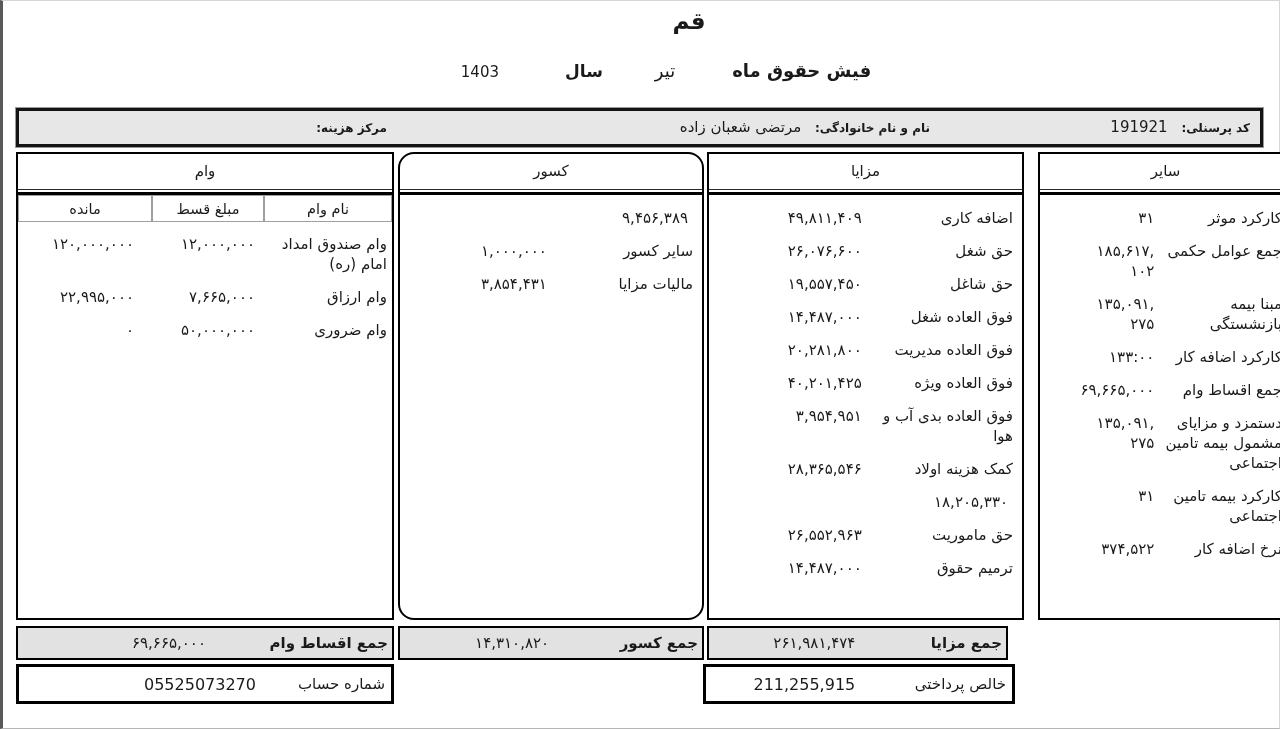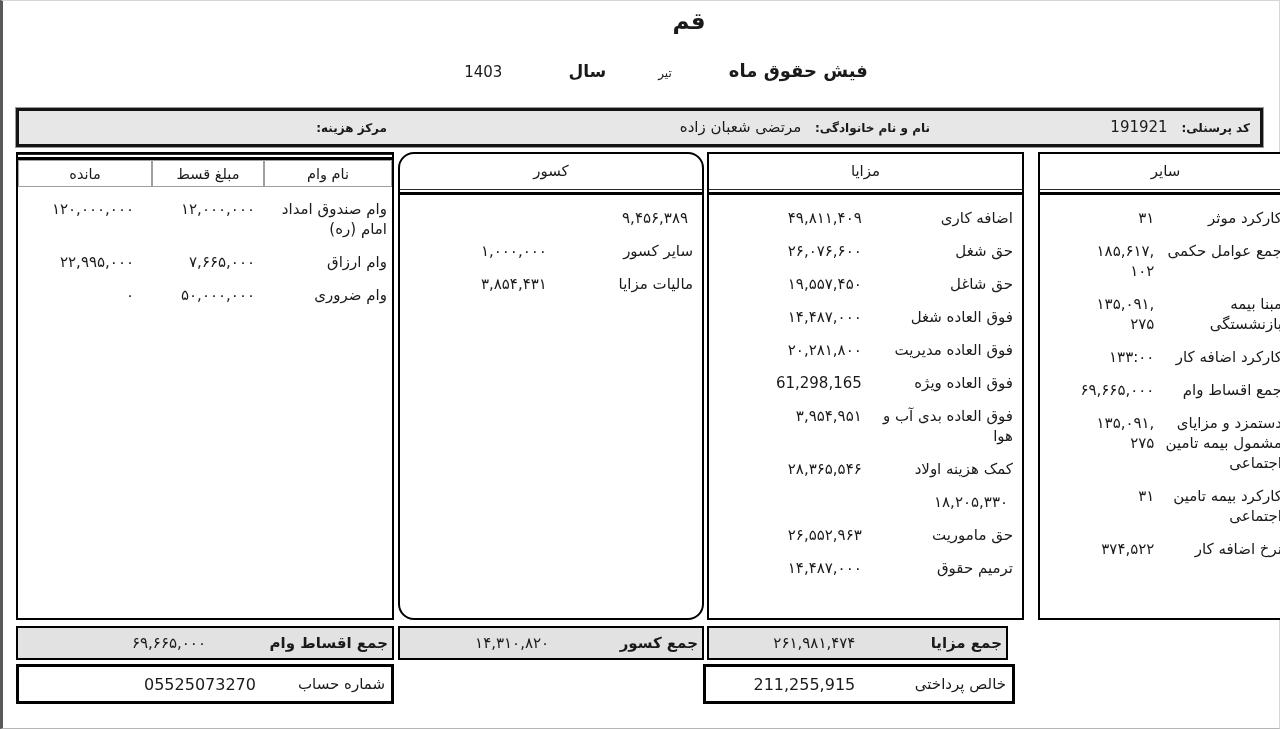--- a/index.html
+++ b/index.html
@@ -7,21 +7,21 @@
     width:1280px;height:729px;position:relative;background:#ffffff;
     font-family:"DejaVu Sans", sans-serif;color:#1a1a1a;direction:rtl;overflow:hidden;
   }
   .page-edge{position:absolute;inset:0;border-left:3px solid #595959;border-top:1px solid #d6d6d6;
     border-right:1px solid #d6d6d6;border-bottom:1px solid #b5b5b5;pointer-events:none;}
   .doc-title{position:absolute;top:8px;left:0;width:100%;text-align:center;
     font-size:23px;font-weight:bold;transform:translateX(49px);}
   .subtitle{position:absolute;top:60px;left:0;width:100%;display:flex;justify-content:center;
     align-items:baseline;transform:translateX(26px);}
   .st-label{font-size:18px;font-weight:bold;}
-  .st-month{font-size:12px;margin-right:57px;}
+  .st-month{font-size:18px;margin-right:57px;}
   .st-yearlabel{font-size:17px;font-weight:bold;margin-right:52px;}
   .st-year{font-size:15px;margin-right:66px;direction:ltr;}
   .pheader{position:absolute;left:16px;top:108px;width:1247px;height:39px;background:#e7e7e7;
     border:3px solid #141414;outline:1px solid #9a9a9a;box-sizing:border-box;}
   .pheader .grp{position:absolute;top:0;height:33px;line-height:33px;white-space:nowrap;font-size:15px;}
   .pheader .b{font-weight:bold;font-size:12px;}
   .g-code{right:10px;}
   .g-name{right:330px;}
   .g-cost{right:873px;}
   .grp .v{margin-right:9px;font-size:15px;}
@@ -87,20 +87,21 @@
     <span class="b">نام و نام خانوادگی:</span>
     <span class="v">مرتضی شعبان زاده</span>
   </div>
   <div class="grp g-cost">
     <span class="b">مرکز هزینه:</span>
     <span class="v"></span>
   </div>
 </div>
 
 <div class="col" id="col-loans">
+  <div class="col-title">وام</div>
   <div class="dbl"></div>
   <div class="loan-head">
     <div class="lh lh-name">نام وام</div>
     <div class="lh lh-inst">مبلغ قسط</div>
     <div class="lh lh-rem">مانده</div>
   </div>
   <div class="loan-body">
     <div class="loan-row">
       <div class="l-name">وام صندوق امداد امام (ره)</div>
       <div class="l-inst">۱۲,۰۰۰,۰۰۰</div>
@@ -156,21 +157,21 @@
     <div class="c-row">
       <div class="lbl">فوق العاده شغل</div>
       <div class="val">۱۴,۴۸۷,۰۰۰</div>
     </div>
     <div class="c-row">
       <div class="lbl">فوق العاده مدیریت</div>
       <div class="val">۲۰,۲۸۱,۸۰۰</div>
     </div>
     <div class="c-row">
       <div class="lbl">فوق العاده ویژه</div>
-      <div class="val">61,298,165</div>
+      <div class="val">۴۰,۲۰۱,۴۲۵</div>
     </div>
     <div class="c-row">
       <div class="lbl">فوق العاده بدی آب و هوا</div>
       <div class="val">۳,۹۵۴,۹۵۱</div>
     </div>
     <div class="c-row">
       <div class="lbl">کمک هزینه اولاد</div>
       <div class="val">۲۸,۳۶۵,۵۴۶</div>
     </div>
     <div class="c-row">

